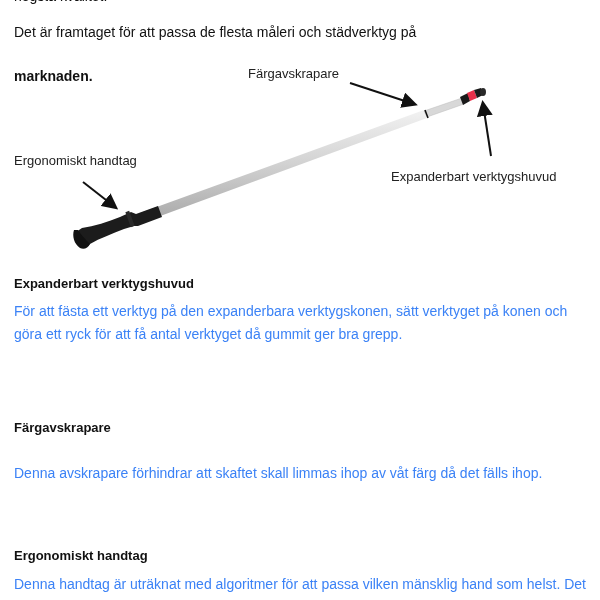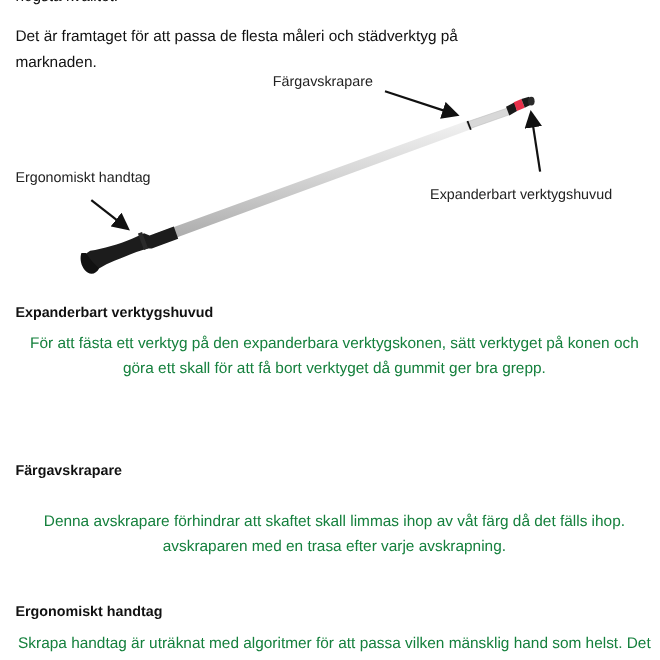--- a/index.html
+++ b/index.html
@@ -8,27 +8,27 @@
       background: #ffffff; position: relative;
       font-family: "Liberation Sans", "DejaVu Sans", sans-serif;
       color: #1a1a1a;
     }
     .abs { position: absolute; white-space: nowrap; }
     .intro {
       font-size: 14px; line-height: 32px; color: #111;
     }
     .cut-line { left: 14px; top: -20px; }
     .intro-1 { left: 14px; top: 16px; }
-    .intro-2 { left: 14px; top: 40px; }
+    .intro-2 { left: 14px; top: 60px; font-weight: bold; }
     .label { font-size: 13px; color: #222; }
     .lbl-scraper { left: 248px; top: 66px; }
     .lbl-head { left: 391px; top: 169px; }
     .lbl-handle { left: 14px; top: 153px; }
     .heading { font-size: 13px; font-weight: bold; color: #111; left: 14px; }
-    .para { font-size: 14px; line-height: 23px; color: #15803d; left: 14px; width: 580px; text-align: center; }
+    .para { font-size: 14px; line-height: 23px; color: #3b82f6; left: 14px; width: 580px; }
     svg.illustration { position: absolute; left: 0; top: 0; }
   </style>
 </head>
 <body>
 
 <div>
 
   <div class="abs intro cut-line">högsta kvalitet.</div>
   <div class="abs intro intro-1">Det är framtaget för att passa de flesta måleri och städverktyg på</div>
   <div class="abs intro intro-2">marknaden.</div>
@@ -72,27 +72,26 @@
     <line x1="83" y1="182" x2="115" y2="207" stroke="#111" stroke-width="2" marker-end="url(#arrowhead)"></line>
   </svg>
 
   <div class="abs label lbl-scraper">Färgavskrapare</div>
   <div class="abs label lbl-head">Expanderbart verktygshuvud</div>
   <div class="abs label lbl-handle">Ergonomiskt handtag</div>
 
   <div class="abs heading" style="top:276px">Expanderbart verktygshuvud</div>
   <div class="abs para" style="top:300px">
     <div>För att fästa ett verktyg på den expanderbara verktygskonen, sätt verktyget på konen och</div>
-    <div>göra ett skall för att få bort verktyget då gummit ger bra grepp.</div>
+    <div>göra ett ryck för att få antal verktyget då gummit ger bra grepp.</div>
   </div>
 
   <div class="abs heading" style="top:420px">Färgavskrapare</div>
   <div class="abs para" style="top:462px">
     <div>Denna avskrapare förhindrar att skaftet skall limmas ihop av våt färg då det fälls ihop.</div>
-    <div>avskraparen med en trasa efter varje avskrapning.</div>
   </div>
 
   <div class="abs heading" style="top:548px">Ergonomiskt handtag</div>
   <div class="abs para" style="top:573px">
-    <div>Skrapa handtag är uträknat med algoritmer för att passa vilken mänsklig hand som helst. Det</div>
+    <div>Denna handtag är uträknat med algoritmer för att passa vilken mänsklig hand som helst. Det</div>
   </div>
 
 </div>
 
 </body></html>

